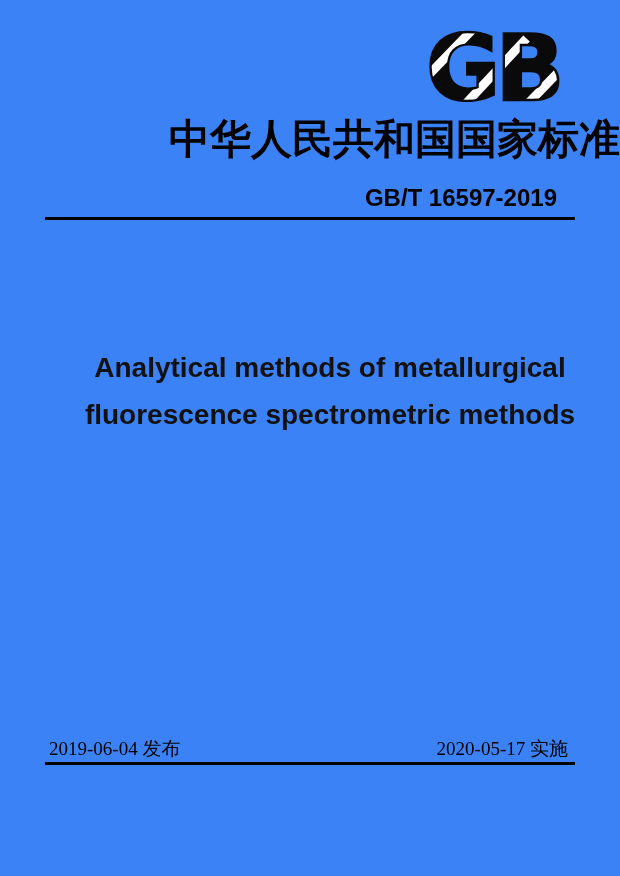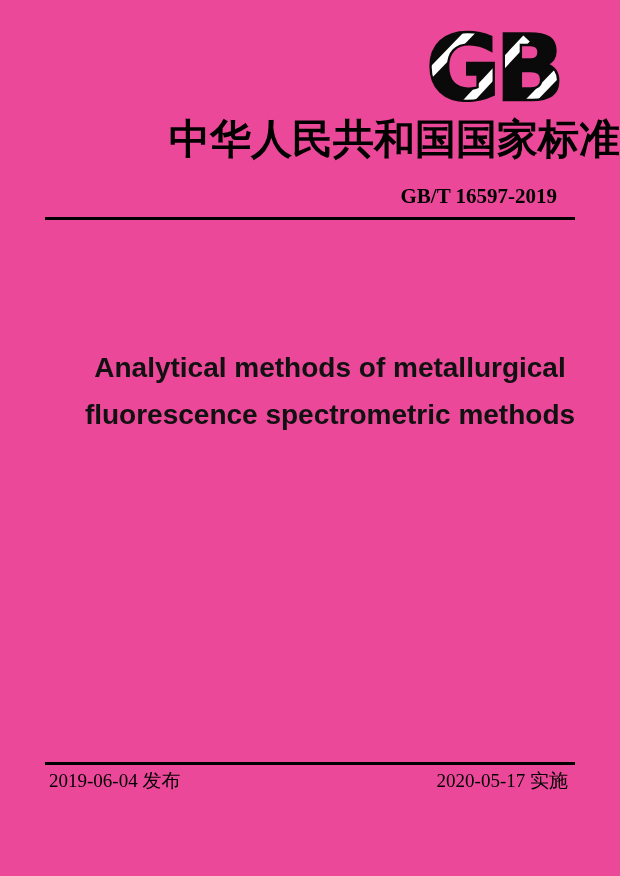--- a/index.html
+++ b/index.html
@@ -4,21 +4,21 @@
 <style>
   html, body {
     margin: 0;
     padding: 0;
     background: #ffffff;
   }
   .page {
     position: relative;
     width: 620px;
     height: 876px;
-    background: #ec4899;
+    background: #3b82f6;
     overflow: hidden;
     font-family: "Liberation Sans", sans-serif;
     color: #000000;
   }
   .gb-logo {
     position: absolute;
     top: 30px;
     right: 56px;
     width: 138px;
     height: 72px;
@@ -33,23 +33,23 @@
     font-weight: bold;
     font-size: 41px;
     letter-spacing: 0px;
     color: #000000;
     white-space: nowrap;
   }
   .std-num {
     position: absolute;
     top: 184px;
     right: 63px;
-    font-family: Liberation Serif, serif;
+    font-family: Liberation Sans, sans-serif;
     font-weight: bold;
-    font-size: 21px;
+    font-size: 24px;
     color: #000000;
   }
   .rule {
     position: absolute;
     left: 45px;
     width: 530px;
     height: 3px;
     background: #000000;
   }
   .rule-top { top: 217px; }
@@ -71,21 +71,20 @@
     position: absolute;
     top: 736px;
     left: 49px;
     right: 52px;
     display: flex;
     justify-content: space-between;
     align-items: baseline;
     font-family: "Liberation Serif", serif;
     font-size: 19px;
     color: #000000;
-    margin-top: 32px;
   }
   .date-item { white-space: nowrap; }
   .cjk-label { font-family: "Liberation Serif", serif; }
 </style>
 </head>
 <body>
 
 <div class="page">
 
   <svg class="gb-logo" viewBox="0 0 140 72" aria-hidden="true">

